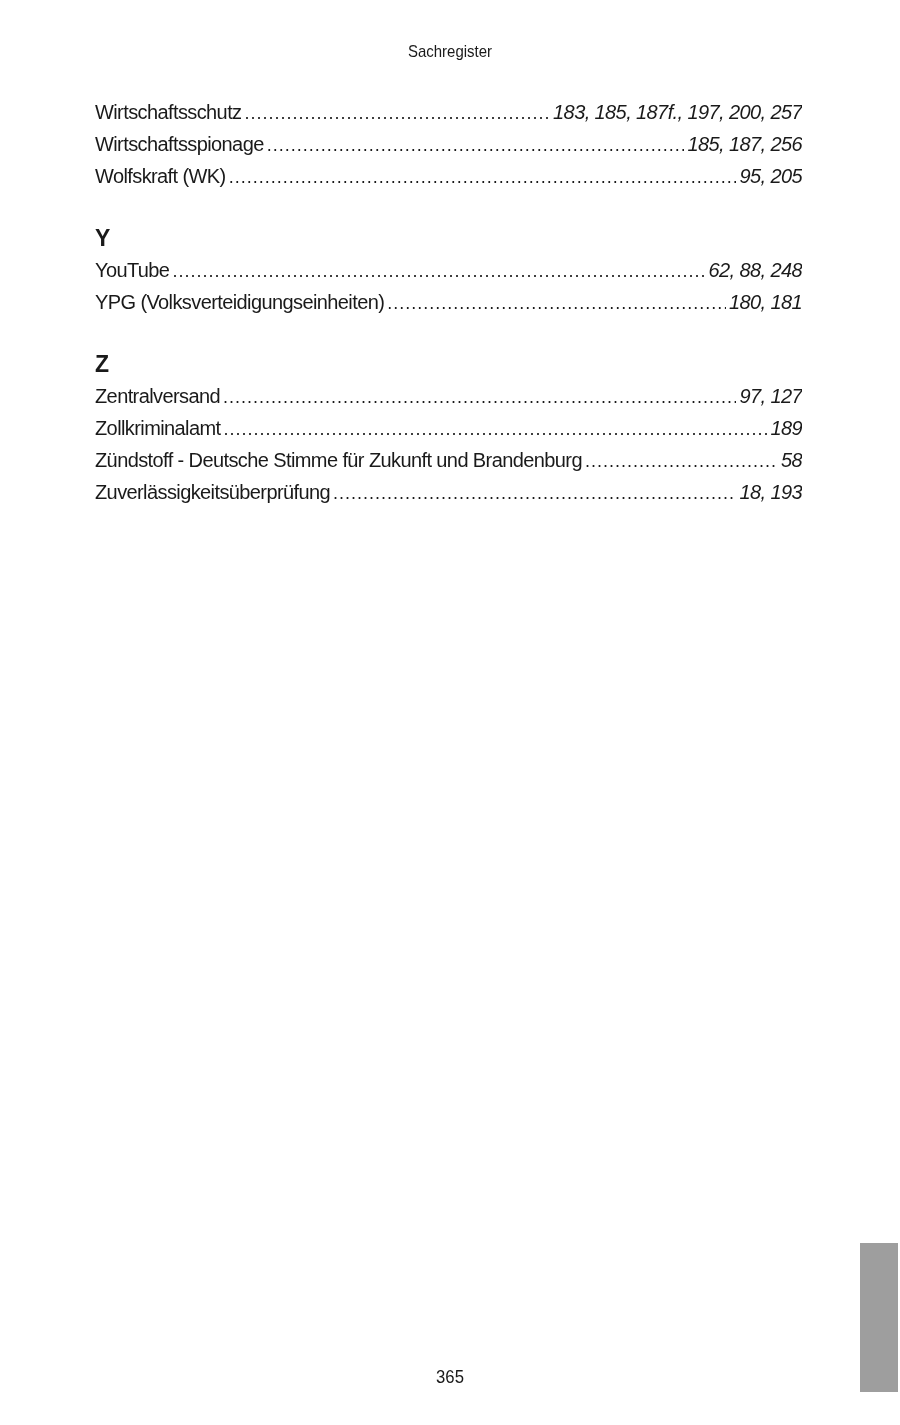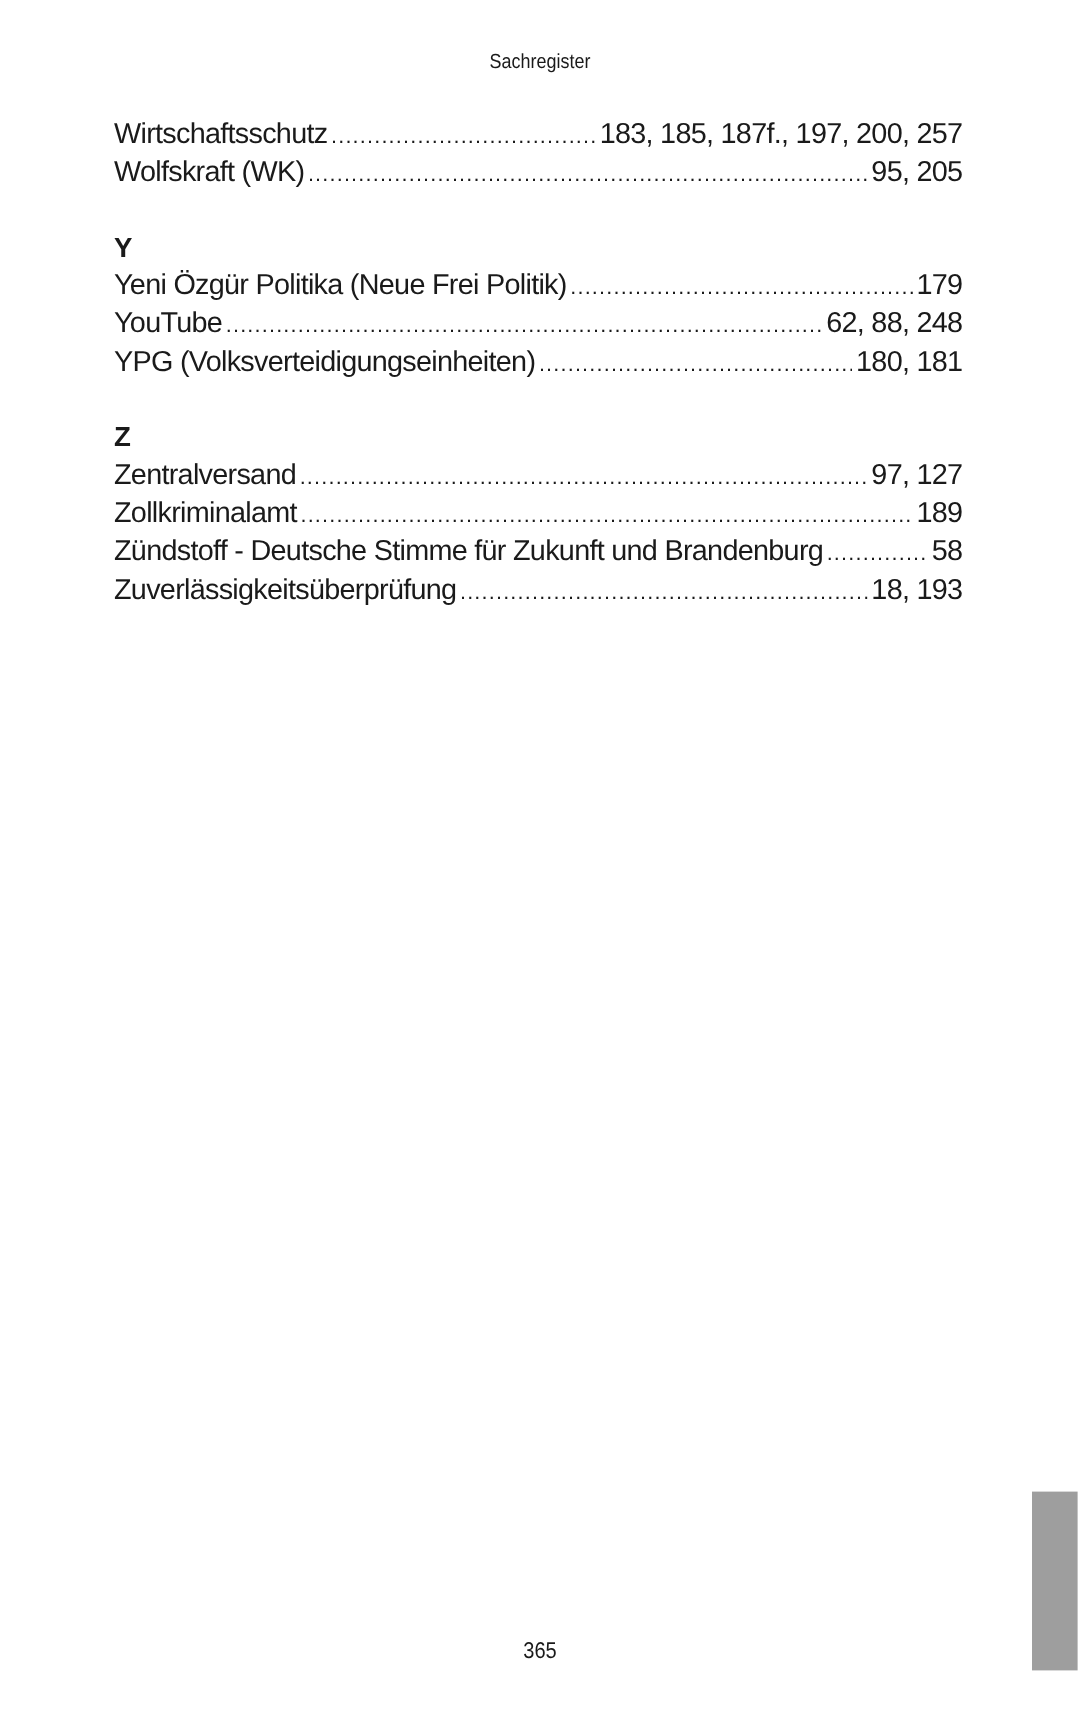--- a/index.html
+++ b/index.html
@@ -39,21 +39,21 @@
       font-size: 23px;
       height: 32px;
       line-height: 32px;
       margin-top: 0;
     }
     .entry {
       display: flex;
       align-items: baseline;
       height: 32px;
       line-height: 32px;
-      font-size: 24px;
+      font-size: 20px;
       white-space: nowrap;
       overflow: hidden;
       letter-spacing: -0.6px;
     }
     .entry .term {
       flex: 0 0 auto;
       transform-origin: left;
     }
     .entry .leader {
       flex: 1 1 auto;
@@ -61,20 +61,21 @@
       margin: 0 3px;
       font-size: 18px;
       letter-spacing: 1px;
       color: #1a1a1a;
     }
     .entry .leader::before {
       content: "........................................................................................................................................................................................................................................";
     }
     .entry .pages {
       flex: 0 0 auto;
+      font-style: italic;
     }
     .folio {
       position: absolute;
       top: 1366px;
       left: 0;
       width: 900px;
       text-align: center;
       font-size: 19px;
       transform: scaleX(0.88);
     }
@@ -94,33 +95,33 @@
 
 <div class="index">
 
   <div class="section">
     <div class="entry">
       <span class="term">Wirtschaftsschutz</span>
       <span class="leader"></span>
       <span class="pages">183, 185, 187f., 197, 200, 257</span>
     </div>
     <div class="entry">
+      <span class="term">Wirtschaftsspionage</span>
+      <span class="leader"></span>
+      <span class="pages">185, 187, 256</span>
+    </div>
+    <div class="entry">
       <span class="term">Wolfskraft (WK)</span>
       <span class="leader"></span>
       <span class="pages">95, 205</span>
     </div>
   </div>
 
   <div class="section">
     <div class="letter">Y</div>
-    <div class="entry">
-      <span class="term">Yeni Özgür Politika (Neue Frei Politik)</span>
-      <span class="leader"></span>
-      <span class="pages">179</span>
-    </div>
     <div class="entry">
       <span class="term">YouTube</span>
       <span class="leader"></span>
       <span class="pages">62, 88, 248</span>
     </div>
     <div class="entry">
       <span class="term">YPG (Volksverteidigungseinheiten)</span>
       <span class="leader"></span>
       <span class="pages">180, 181</span>
     </div>

